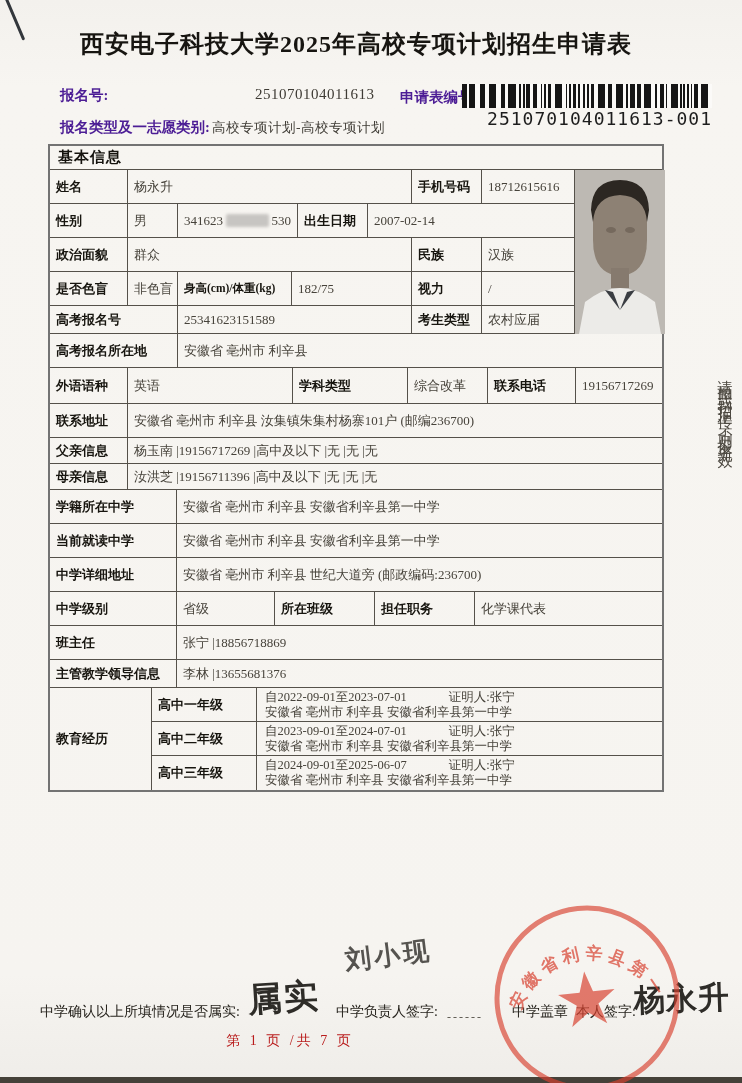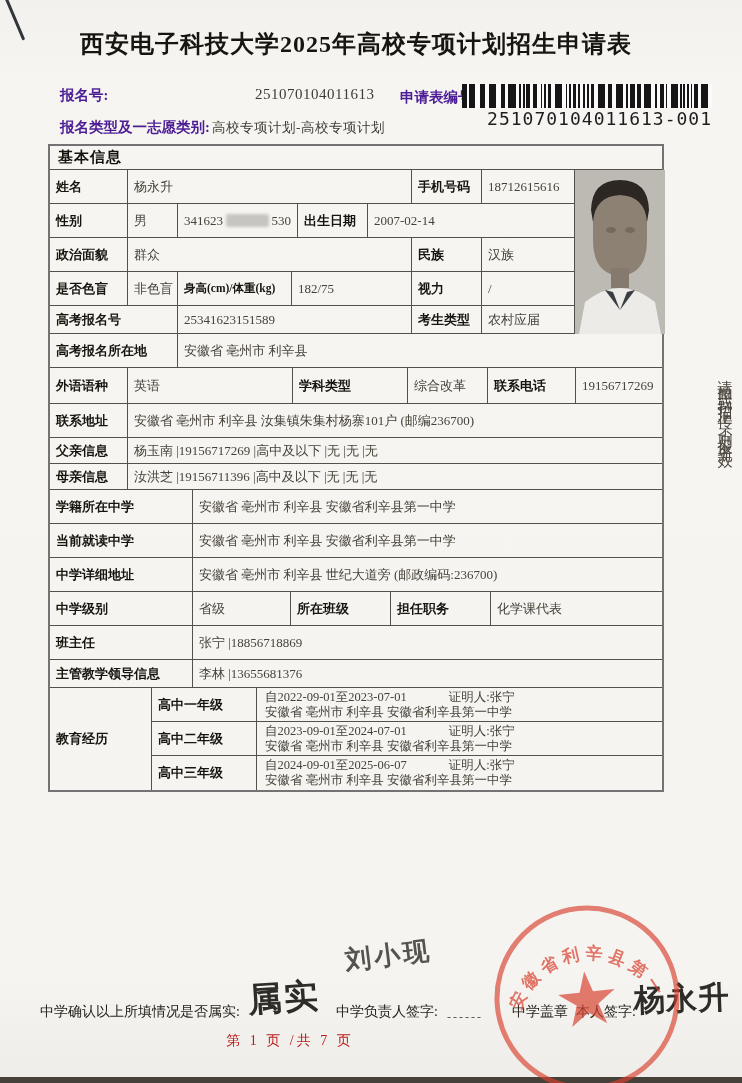--- a/index.html
+++ b/index.html
@@ -21,21 +21,21 @@
   .sec-h{height:24px;border-bottom:1px solid #55514a;display:flex;align-items:center;padding:0 8px;font-size:15px;font-weight:bold;color:#15130e;letter-spacing:1px;}
   .row{display:flex;border-bottom:1px solid #55514a;align-items:stretch;}
   .row:last-child{border-bottom:none;}
   .c{border-right:1px solid #55514a;padding:0 6px;display:flex;align-items:center;font-size:13px;overflow:hidden;white-space:nowrap;}
   .c.last{border-right:none;}
   .lbl{font-weight:bold;color:#17150f;}
   .val{color:#46423a;}
   .sm{font-size:11.5px;}.h26{height:26px}.h28{height:28px}.h34{height:34px}.h36{height:36px}
   .w50{width:50px}.w70{width:70px}.w78{width:78px}.w80{width:80px}.w88{width:88px}.w92{width:92px}
   .w98{width:98px}.w100{width:100px}.w110{width:110px}.w114{width:114px}
-  .w115{width:115px}.w120{width:120px}.w127{width:143px}.w128{width:128px}.w165{width:165px}
+  .w115{width:115px}.w120{width:120px}.w127{width:127px}.w128{width:128px}.w165{width:165px}
   .w234{width:234px}.w284{width:284px}
   .fx{flex:1;}
   .idmask{display:inline-block;width:62px;height:13px;background:#c7c5c2;border-radius:2px;margin:0 3px;filter:blur(1.5px);}
   
   .photo-box{position:absolute;left:524px;top:24px;width:90px;height:164px;background:#fff;border-left:1px solid #55514a;z-index:3;}
   .photo-box svg{display:block;}
   
   .edu{display:flex;}
   .edu-lbl{width:102px;border-right:1px solid #55514a;display:flex;align-items:center;padding:0 6px;font-weight:bold;font-size:13px;color:#17150f;}
   .edu-rows{flex:1;display:flex;flex-direction:column;}

